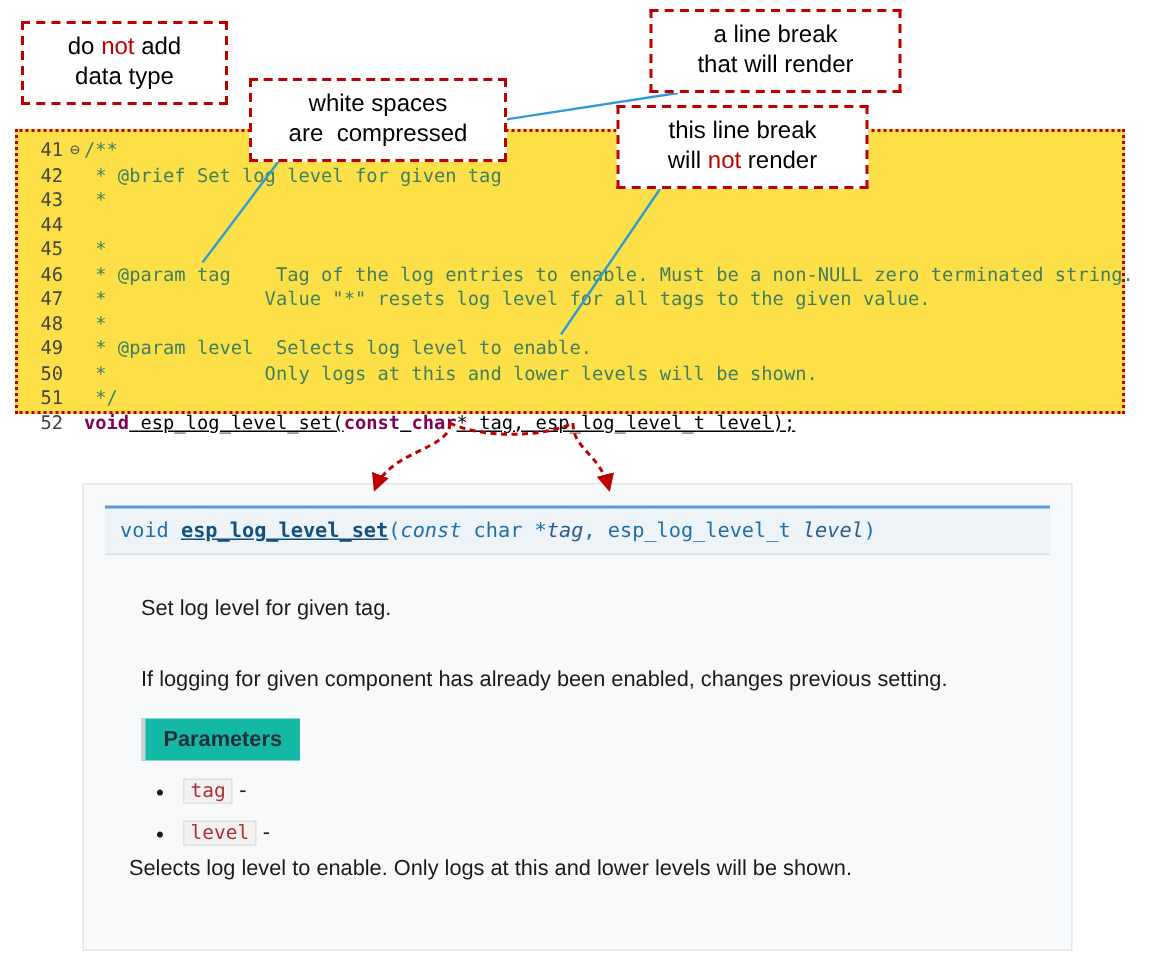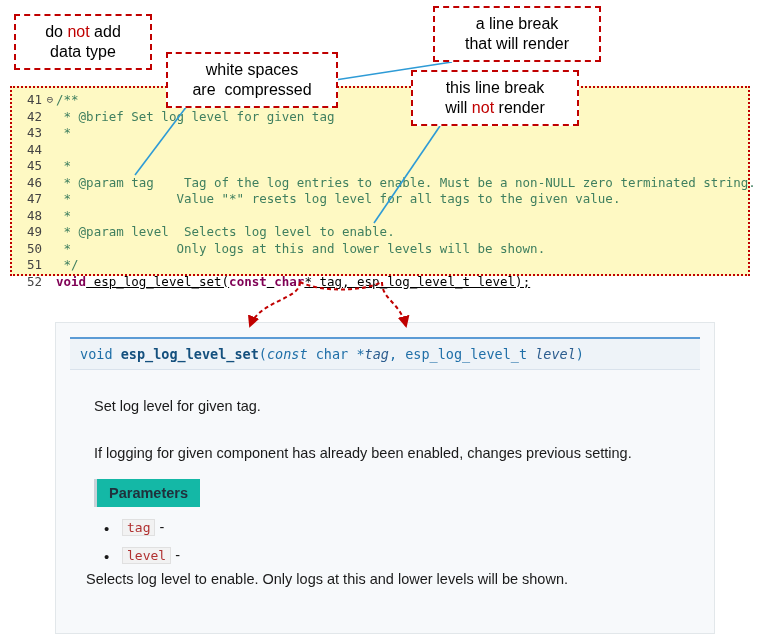--- a/index.html
+++ b/index.html
@@ -39,21 +39,21 @@
   #callout-break-no { left: 411px; top: 70px;  width: 168px; height: 56px; }
 
   
   #code-block {
     position: absolute;
     left: 10px;
     top: 86px;
     width: 740px;
     height: 190px;
     border: 2px dotted #c00000;
-    background: #fef9c3;
+    background: #fde047;
     box-sizing: border-box;
     padding: 4px 0 0 0;
     z-index: 2;
   }
   .code-line {
     display: flex;
     align-items: flex-start;
     height: 16.5px;
     font-family: "DejaVu Sans Mono", monospace;
     font-size: 12.5px;
@@ -108,21 +108,21 @@
     background: #eef3f8;
     border-top: 2px solid #5b9bd5;
     border-bottom: 1px solid #d9e2ec;
     padding: 7px 10px;
     font-family: "DejaVu Sans Mono", monospace;
     font-size: 13.5px;
     color: #2c5d8f;
     letter-spacing: 0;
   }
   #doc-signature .blue     { color: #1f6fa8; }
-  #doc-signature .bold     { font-weight: bold; color: #14507e; }
+  #doc-signature .bold     { font-weight: bold; color: #14507e; text-decoration: underline; }
   #doc-signature .ital      { font-style: italic; }
   #doc-signature .paren    { color: #1f6fa8; }
 
   .doc-p {
     margin: 27px 14px 0 38px;
     font-size: 14.5px;
     color: #1a1a1a;
     line-height: 1.35;
   }
   #doc-params-header {

